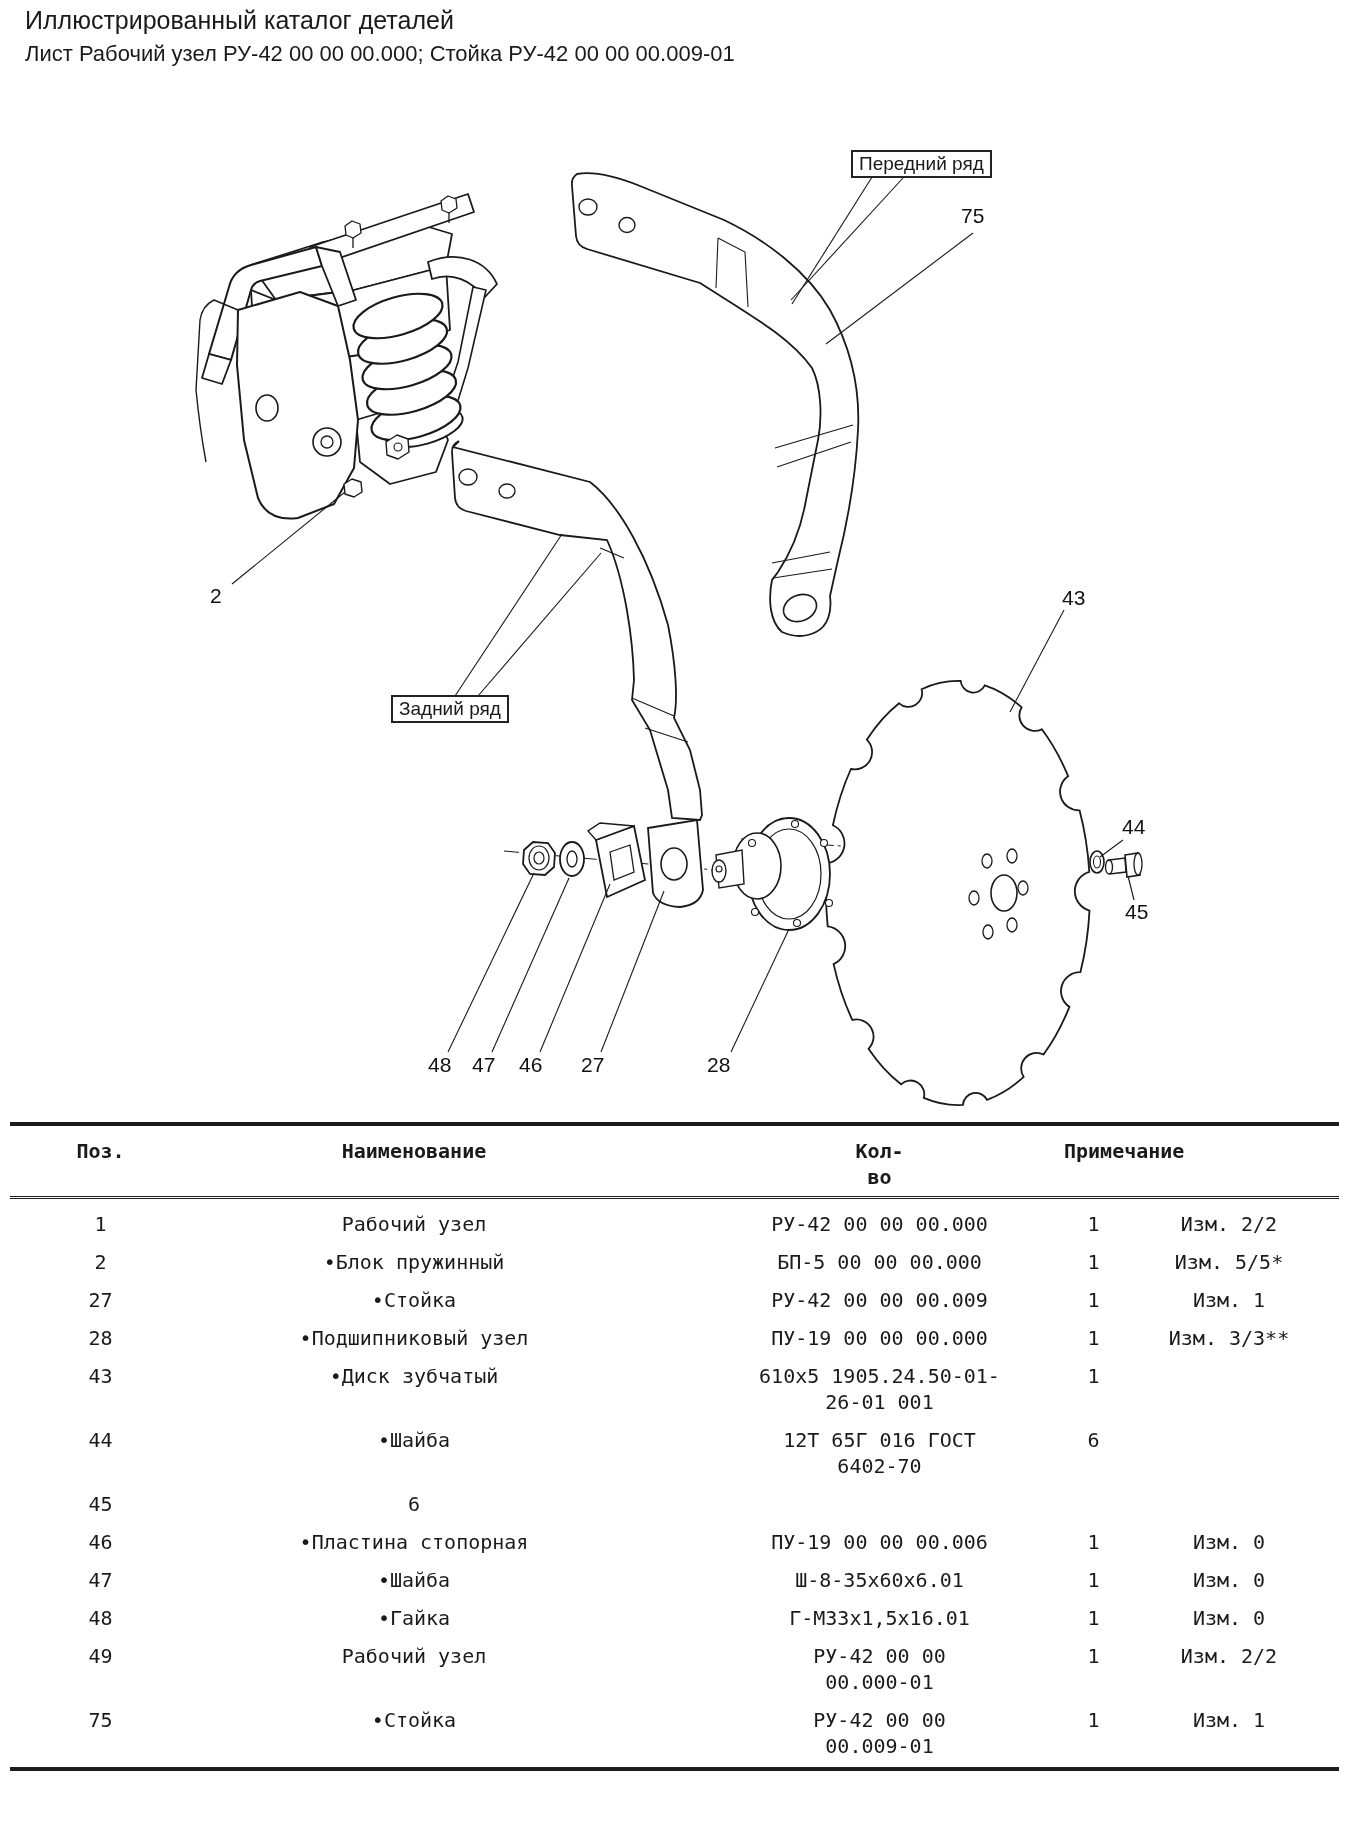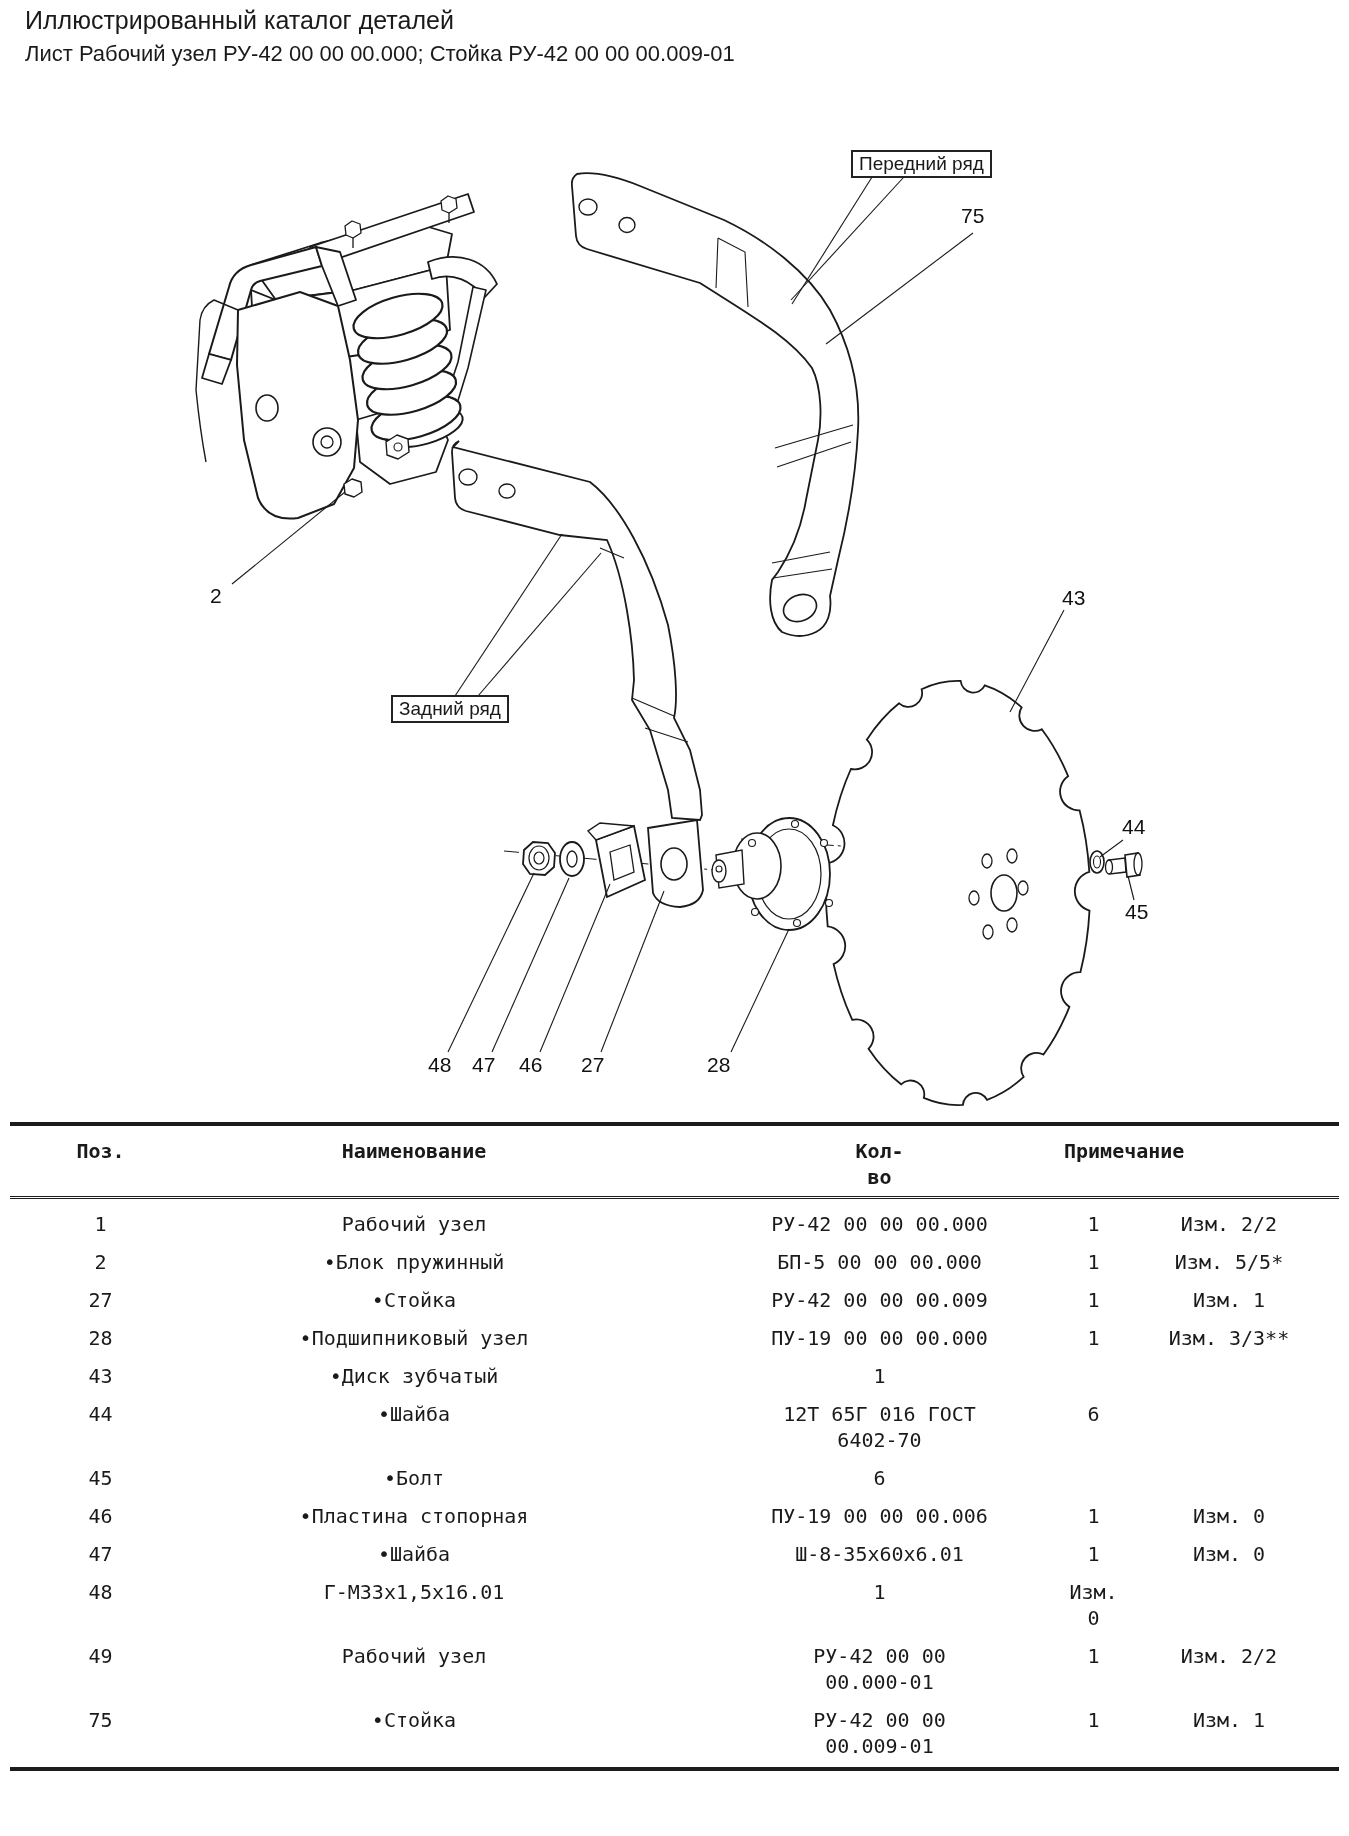--- a/index.html
+++ b/index.html
@@ -209,53 +209,55 @@
       <div class="trow">
         <div class="">28</div>
         <div class="">•Подшипниковый узел</div>
         <div class="c-desig">ПУ-19 00 00 00.000</div>
         <div class="">1</div>
         <div class="">Изм. 3/3**</div>
       </div>
       <div class="trow">
         <div class="">43</div>
         <div class="">•Диск зубчатый</div>
+        <div class="c-desig">610х5 1905.24.50-01-
+26-01 001</div>
         <div class="">1</div>
         <div class=""></div>
       </div>
       <div class="trow">
         <div class="">44</div>
         <div class="">•Шайба</div>
         <div class="c-desig">12Т 65Г 016 ГОСТ
 6402-70</div>
         <div class="">6</div>
         <div class=""></div>
       </div>
       <div class="trow">
         <div class="">45</div>
-        <div class="">•Болт</div>
         <div class="">6</div>
         <div class=""></div>
       </div>
       <div class="trow">
         <div class="">46</div>
         <div class="">•Пластина стопорная</div>
         <div class="c-desig">ПУ-19 00 00 00.006</div>
         <div class="">1</div>
         <div class="">Изм. 0</div>
       </div>
       <div class="trow">
         <div class="">47</div>
         <div class="">•Шайба</div>
         <div class="c-desig">Ш-8-35х60х6.01</div>
         <div class="">1</div>
         <div class="">Изм. 0</div>
       </div>
       <div class="trow">
         <div class="">48</div>
+        <div class="">•Гайка</div>
         <div class="c-desig">Г-М33х1,5х16.01</div>
         <div class="">1</div>
         <div class="">Изм. 0</div>
       </div>
       <div class="trow">
         <div class="">49</div>
         <div class="">Рабочий узел</div>
         <div class="c-desig">РУ-42 00 00
 00.000-01</div>
         <div class="">1</div>

